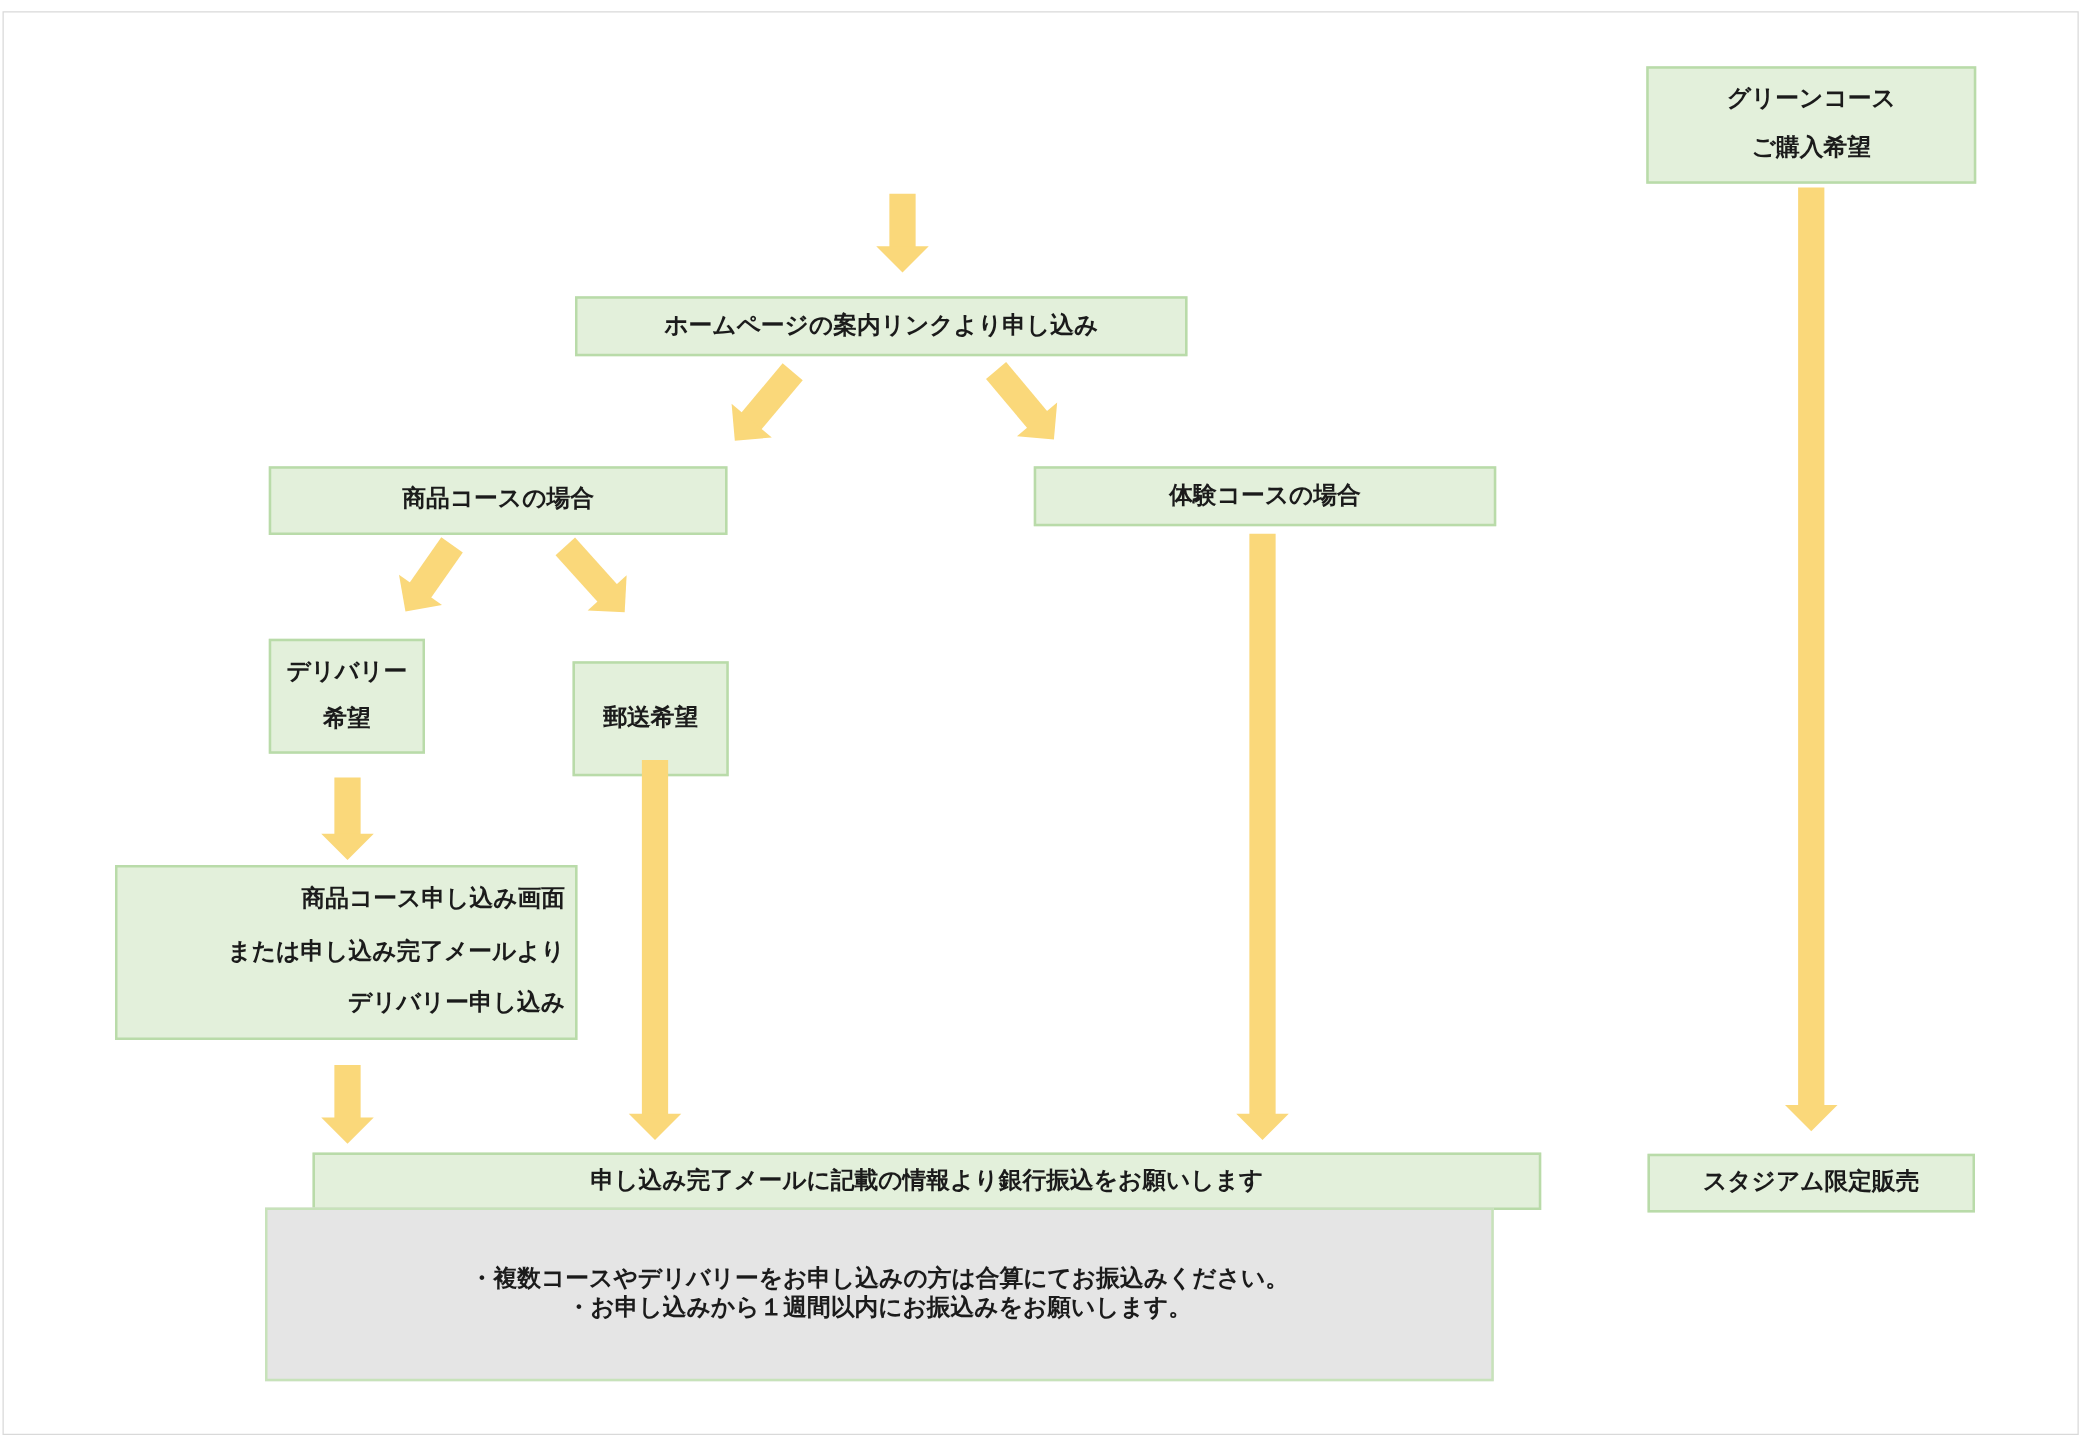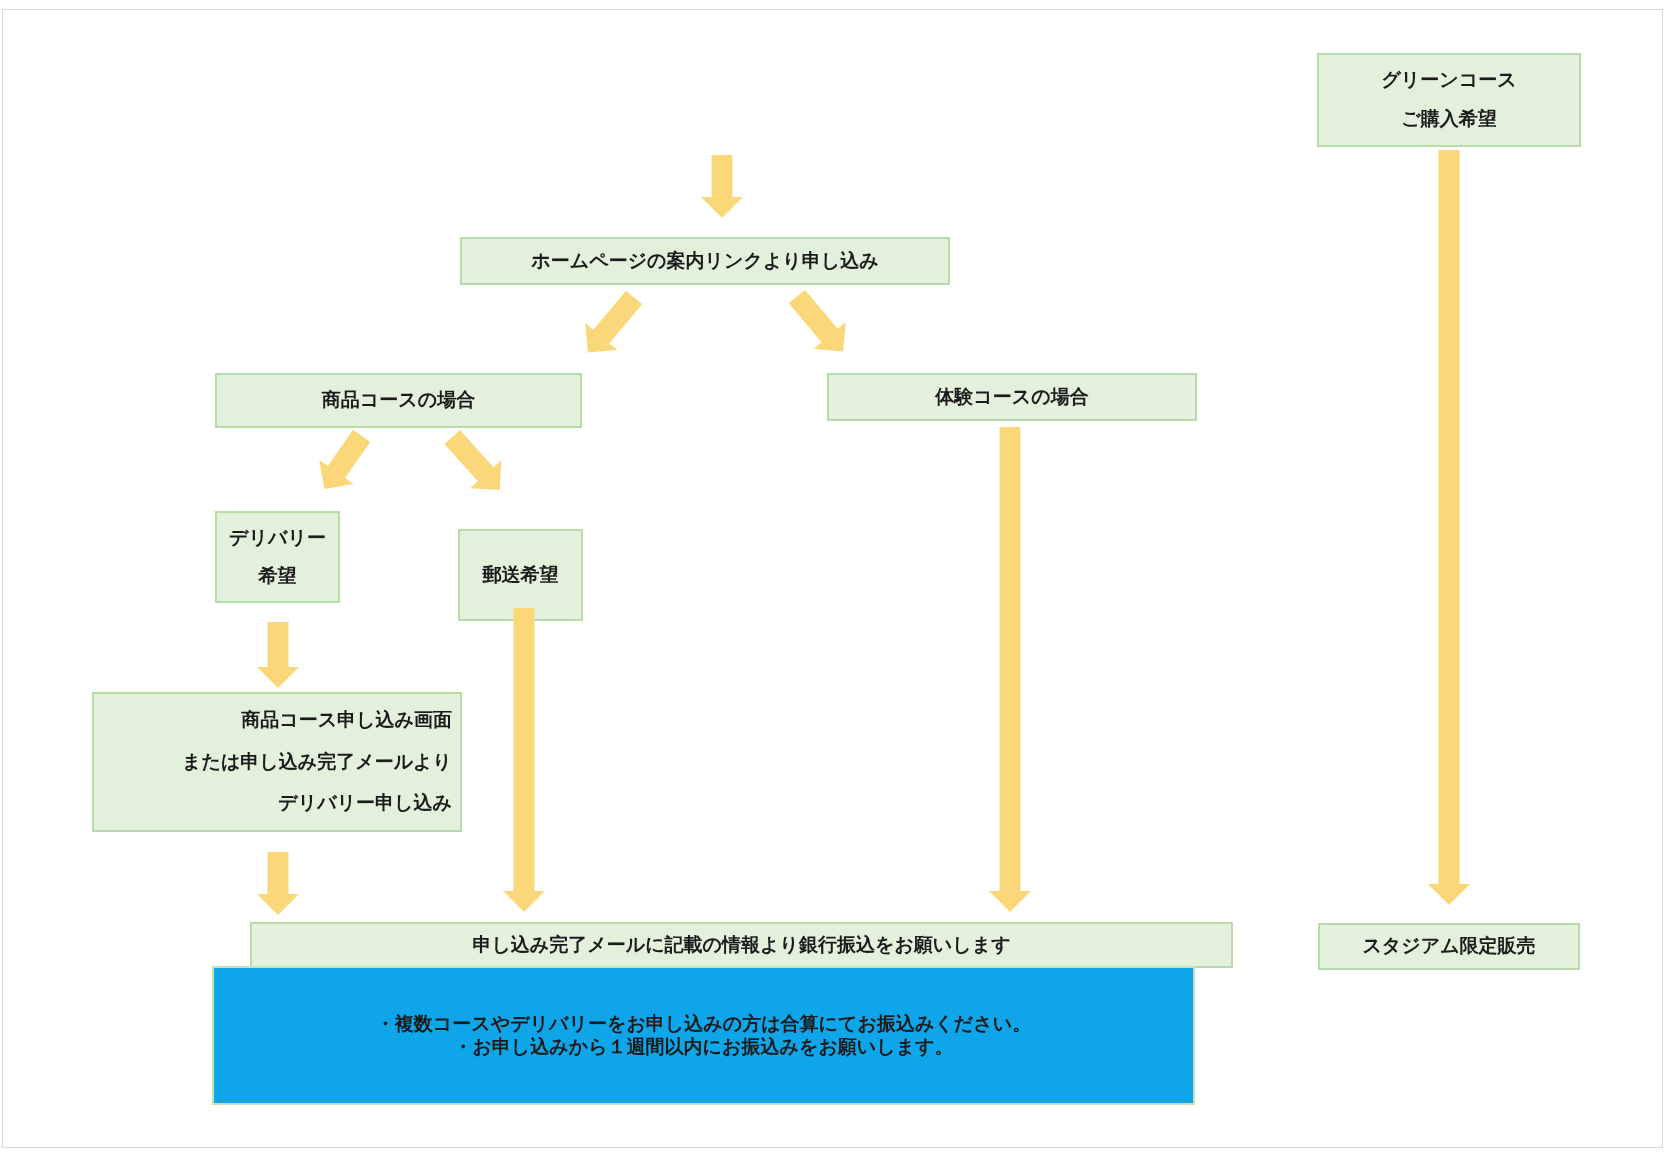--- a/index.html
+++ b/index.html
@@ -13,21 +13,21 @@
     border:1px solid #d9d9d9; pointer-events:none;
   }
   .box {
     position:absolute; box-sizing:border-box;
     background:#e3f0db; border:2px solid #b9dba9;
     display:flex; flex-direction:column; align-items:center; justify-content:space-around;
     font-weight:bold; color:#1b1b1b; font-size:19px; line-height:1.2;
     text-align:center; padding:6px 8px;
   }
   .box.single { justify-content:center; }
-  .box.white { background:#0ea5e9; border:2px solid #c7e2ba; justify-content:center; }
+  .box.white { background:#e5e5e5; border:2px solid #c7e2ba; justify-content:center; }
   .arr { position:absolute; width:42px; }
   .arr .shaft {
     position:absolute; left:50%; transform:translateX(-50%);
     top:0; bottom:20px; width:21px; background:#fad87a;
   }
   .arr .head {
     position:absolute; left:50%; transform:translateX(-50%); bottom:0;
     width:0; height:0;
     border-left:21px solid transparent; border-right:21px solid transparent;
     border-top:21px solid #fad87a;

